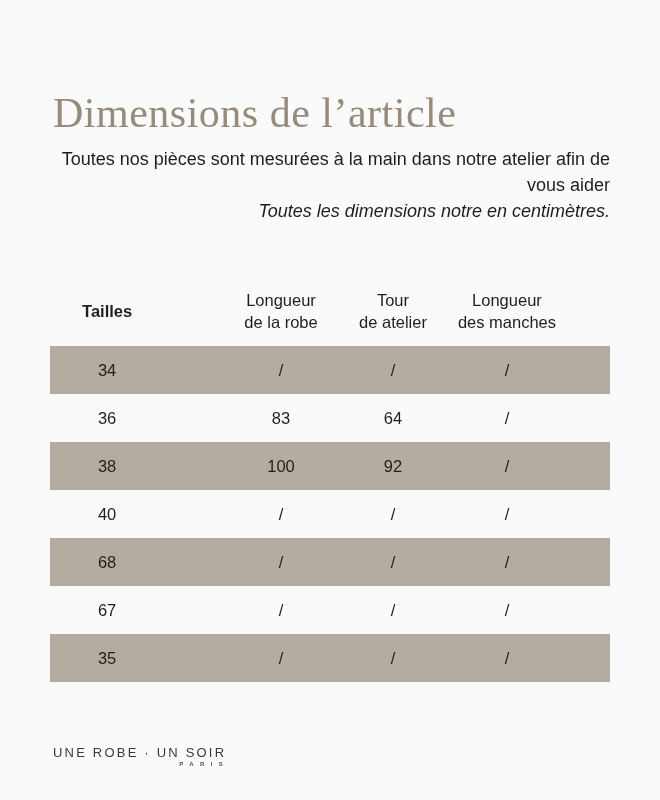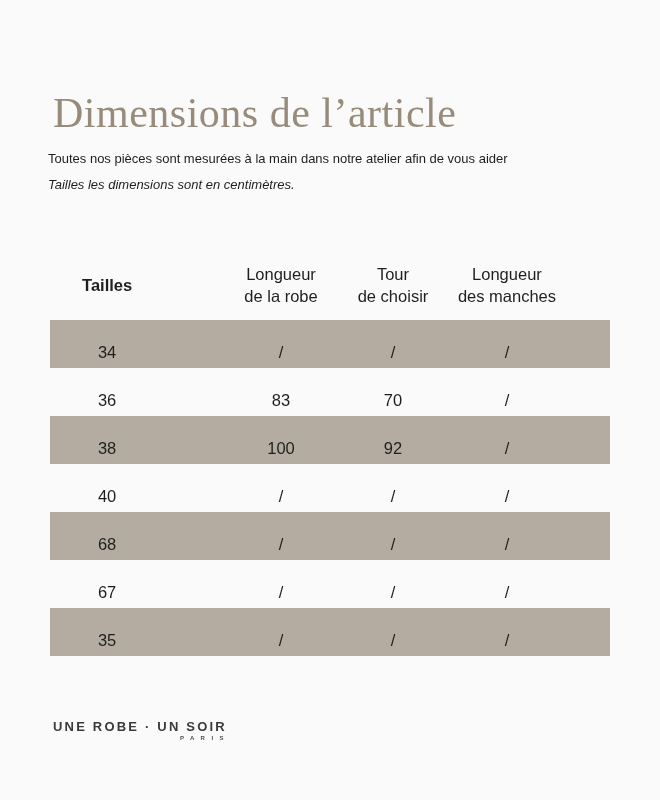--- a/index.html
+++ b/index.html
@@ -20,23 +20,24 @@
     font-weight: 400;
     font-size: 42px;
     line-height: 46px;
     letter-spacing: 0.5px;
     color: #978c7c;
   }
 
   .intro {
     margin-top: 10px;
     margin-left: -2px;
-    font-size: 13px;
+    font-size: 18px;
     line-height: 26px;
     color: #1e1e1e;
+    text-align: right;
   }
   .intro .note { font-style: italic; }
 
   .size-table { margin-top: 65px; }
 
   .thead {
     position: relative;
     height: 44px;
     margin-bottom: 13px;
   }
@@ -59,37 +60,37 @@
     font-weight: 700;
   }
 
   .tbody .row {
     position: relative;
     height: 48px;
   }
   .tbody .row:nth-child(odd) { background: #b4aca0; }
   .cell {
     position: absolute;
-    top: 8px;
+    top: 0;
     transform: translateX(-50%);
     line-height: 48px;
     font-size: 16.5px;
     color: #1f1f1f;
     white-space: nowrap;
   }
 
   .footer {
     margin-top: 63px;
     margin-left: 3px;
     display: inline-block;
   }
   .brand-name {
     display: block;
     font-size: 13px;
-    font-weight: 700;
+    font-weight: 400;
     letter-spacing: 2.2px;
     color: #3a3a3a;
     white-space: nowrap;
   }
   .brand-city {
     display: block;
     text-align: right;
     margin-top: 1px;
     padding-right: 1px;
     font-size: 6px;
@@ -101,46 +102,46 @@
 </head>
 <body>
 
 <div class="sheet">
   <div class="content">
 
     <h1 class="page-title">Dimensions de l’article</h1>
 
     <div class="intro">
       <div>Toutes nos pièces sont mesurées à la main dans notre atelier afin de vous aider</div>
-      <div class="note">Tailles les dimensions sont en centimètres.</div>
+      <div class="note">Toutes les dimensions notre en centimètres.</div>
     </div>
 
     <div class="size-table">
 
       <div class="thead">
         <span class="col c1 sizes-head">Tailles</span>
         <span class="col c2">Longueur
 de la robe</span>
         <span class="col c3">Tour
-de choisir</span>
+de atelier</span>
         <span class="col c4">Longueur
 des manches</span>
       </div>
 
       <div class="tbody">
         <div class="row">
           <span class="cell c1">34</span>
           <span class="cell c2">/</span>
           <span class="cell c3">/</span>
           <span class="cell c4">/</span>
         </div>
         <div class="row">
           <span class="cell c1">36</span>
           <span class="cell c2">83</span>
-          <span class="cell c3">70</span>
+          <span class="cell c3">64</span>
           <span class="cell c4">/</span>
         </div>
         <div class="row">
           <span class="cell c1">38</span>
           <span class="cell c2">100</span>
           <span class="cell c3">92</span>
           <span class="cell c4">/</span>
         </div>
         <div class="row">
           <span class="cell c1">40</span>

